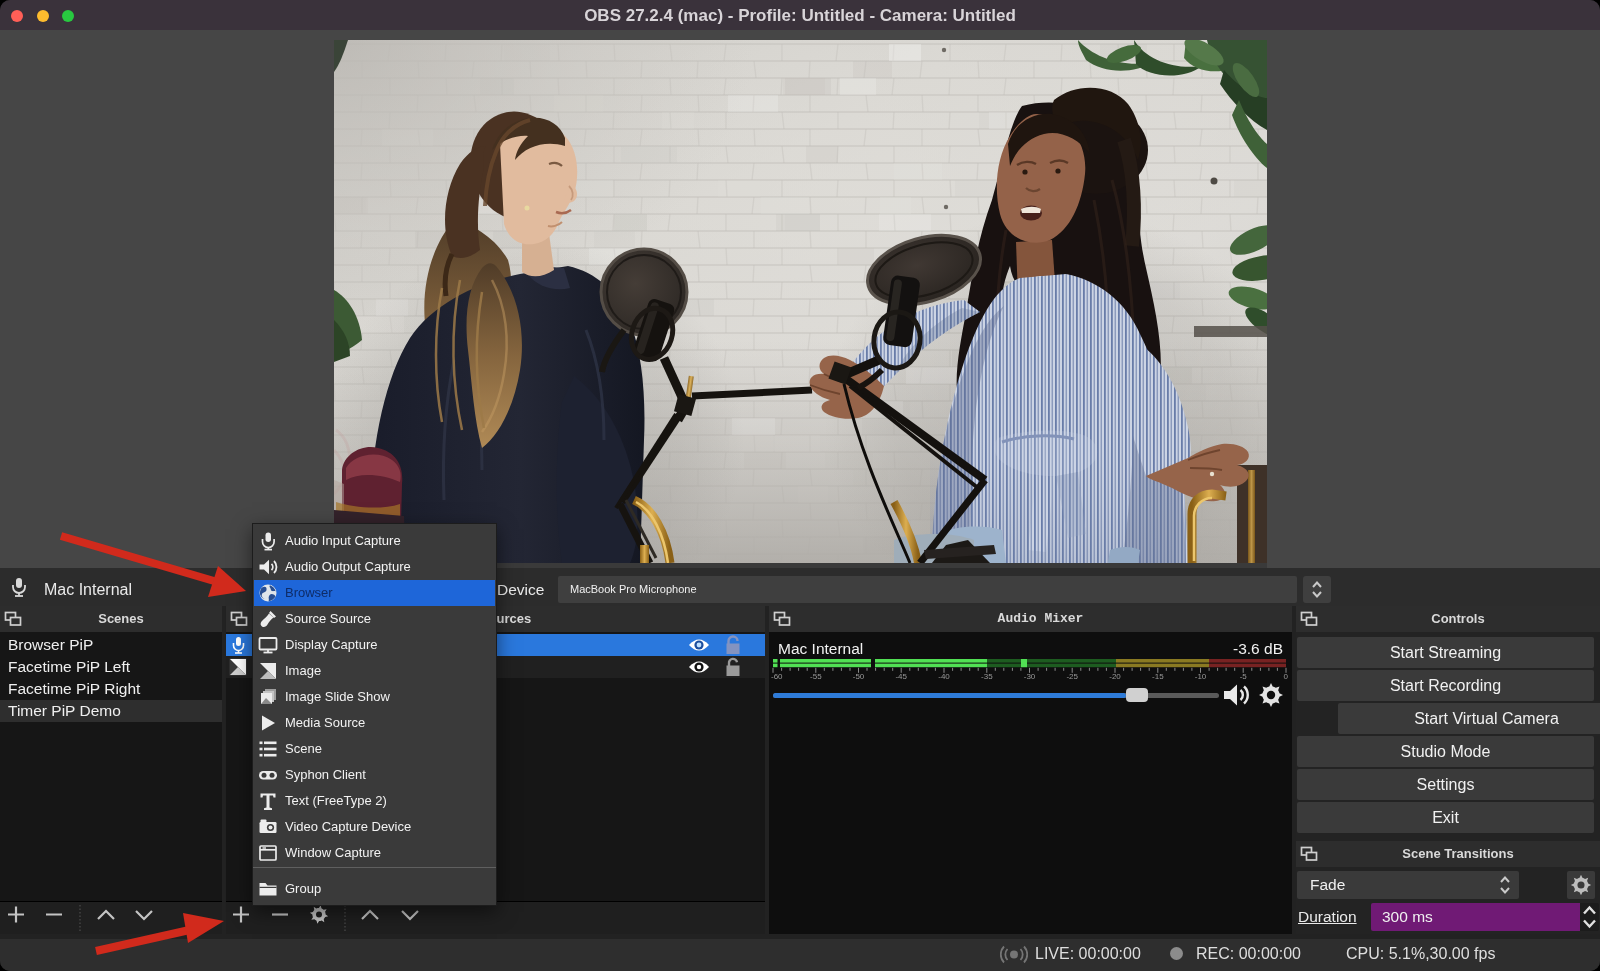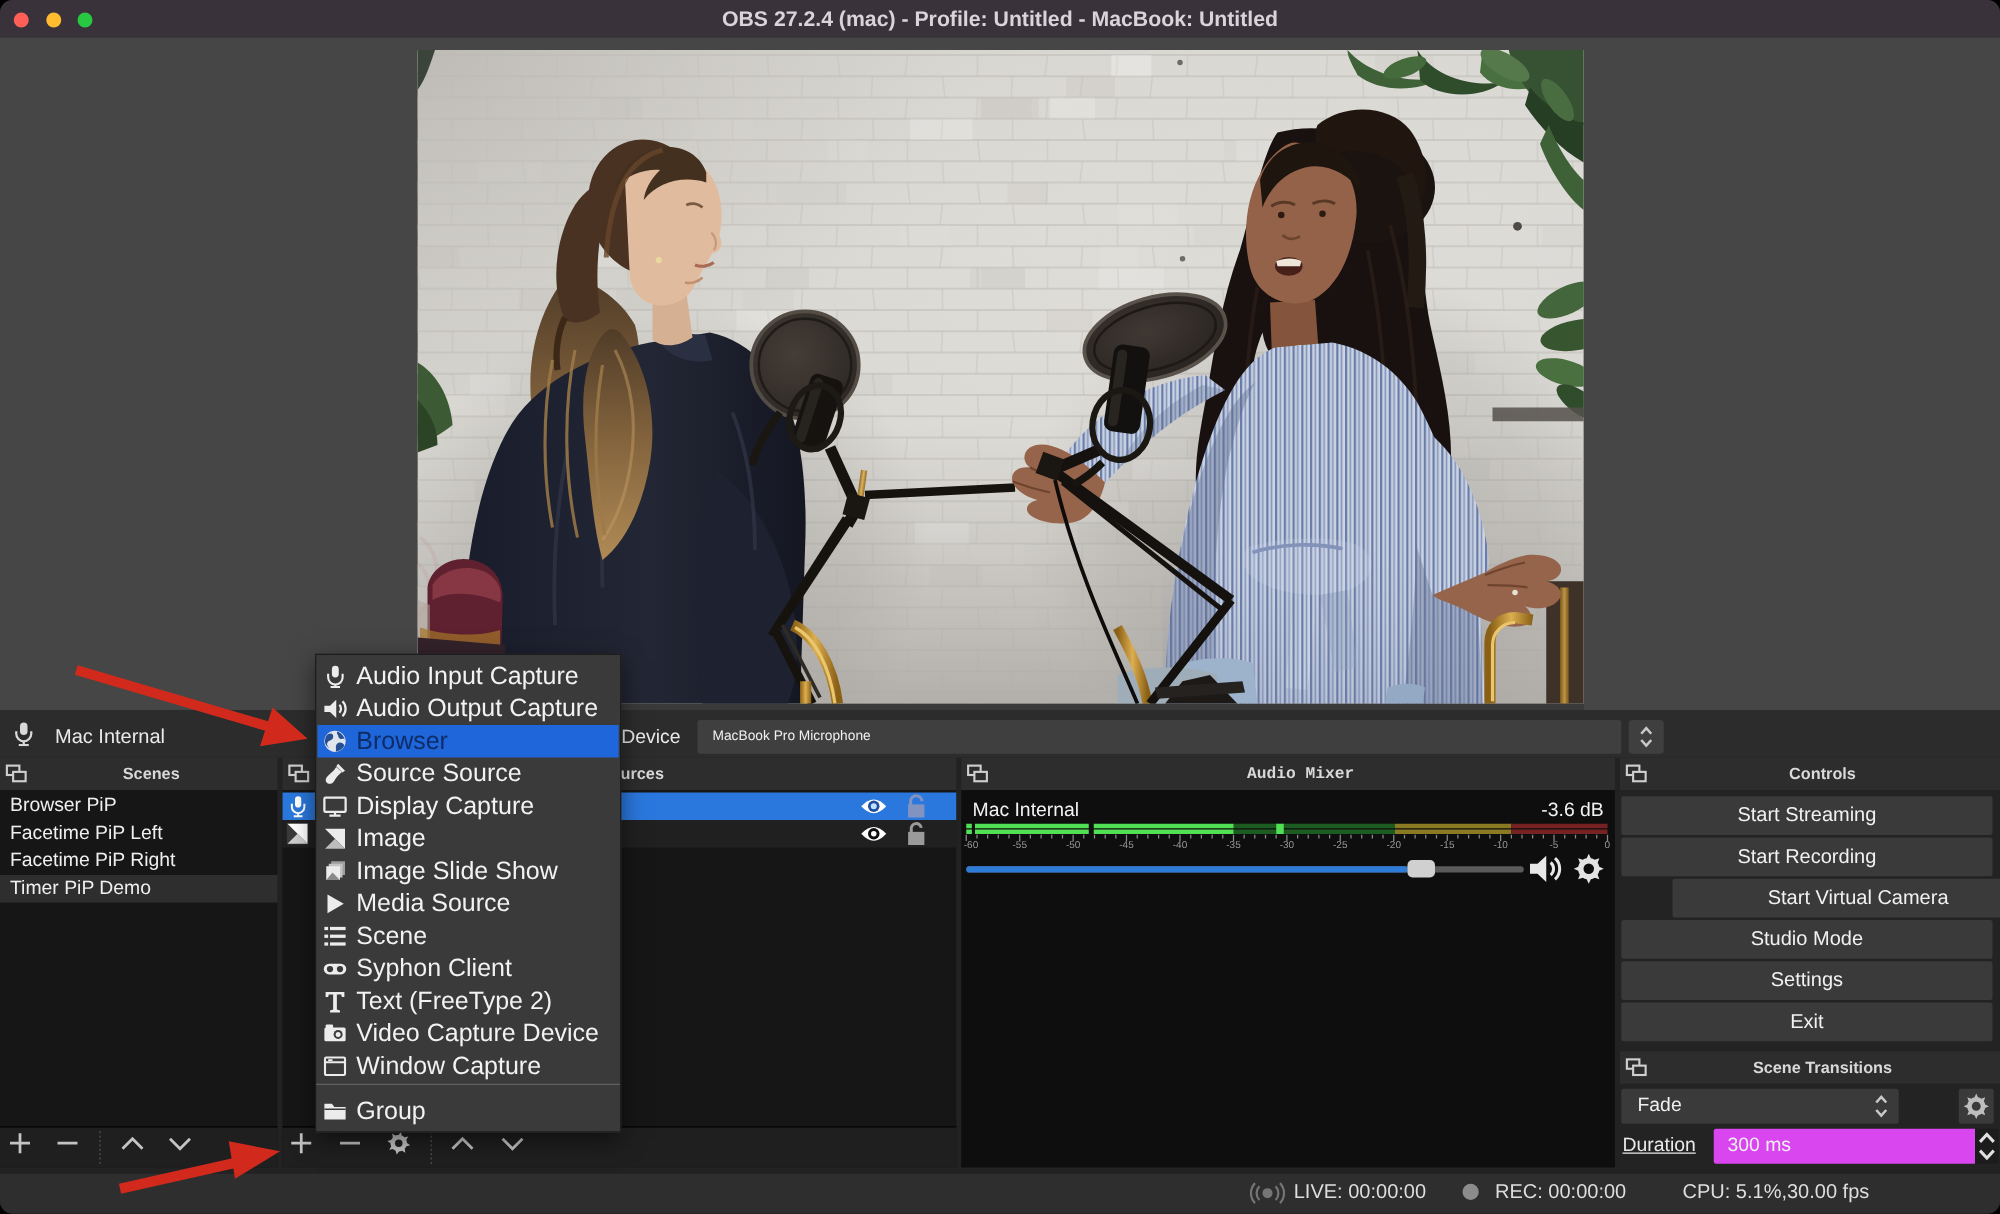--- a/index.html
+++ b/index.html
@@ -52,35 +52,35 @@
     border-radius:2px; text-align:center; line-height:31px; font-size:16px; color:#f1f1f1; }
   #trans-h { left:1296px; top:841px; width:304px; }
 
   #statusbar { left:0; top:939px; width:1600px; height:32px; background:#2e2e2e;
     color:#dedede; font-size:16px; }
   #statusbar div { position:absolute; top:0; line-height:30px; }
 
   #menu { left:252px; top:523px; width:245px; height:383px; background:#3a3a3a;
     border:1px solid #1c1c1c; box-shadow:0 6px 18px rgba(0,0,0,0.5); }
   .mitem { position:absolute; left:1px; width:241px; height:26px; line-height:26px;
-    font-size:20px; color:#f2f2f2; }
+    font-size:13px; color:#f2f2f2; }
   .mitem .mtxt { position:absolute; left:31px; top:0; }
   .mitem svg { position:absolute; left:4px; top:3px; }
   #m-browser { background:#1e66d9; color:#0e2c68; }
 
   svg { display:block; }
 </style>
 </head>
 <body>
 <div id="win">
   <div id="titlebar" class="abs">
     <div class="tl" style="left:11px; background:#ff5f57;"></div>
     <div class="tl" style="left:36.5px; background:#febc2e;"></div>
     <div class="tl" style="left:62px; background:#28c840;"></div>
-    <div id="title-text">OBS 27.2.4 (mac) - Profile: Untitled - MacBook: Untitled</div>
+    <div id="title-text">OBS 27.2.4 (mac) - Profile: Untitled - Camera: Untitled</div>
   </div>
 
   <div id="preview" class="abs">
     <svg id="photo" width="933" height="523" viewBox="0 0 933 523">
 <defs>
 <linearGradient id="wallg" x1="0" y1="0" x2="1" y2="1">
  <stop offset="0" stop-color="#c8c6c1"></stop>
  <stop offset="0.35" stop-color="#d5d3ce"></stop>
  <stop offset="0.65" stop-color="#dad8d4"></stop>
  <stop offset="1" stop-color="#cdcbc6"></stop>
@@ -1204,21 +1204,21 @@
       <path d="M4 14 L8 18.5 L12 14" stroke="#c9c9c9" stroke-width="2" fill="none"></path>
     </svg>
   </div>
   <div class="abs" style="left:1567px; top:871px; width:28px; height:28px; background:#3a3a3a; border-radius:2px;">
     <svg style="position:absolute; left:3px; top:3px;" width="22" height="22" viewBox="0 0 26 26">
       <path d="M 25.00 13.00 L 21.43 14.68 L 20.95 16.29 L 20.15 17.78 L 21.49 21.49 L 17.78 20.15 L 16.29 20.95 L 14.68 21.43 L 13.00 25.00 L 11.32 21.43 L 9.71 20.95 L 8.22 20.15 L 4.51 21.49 L 5.85 17.78 L 5.05 16.29 L 4.57 14.68 L 1.00 13.00 L 4.57 11.32 L 5.05 9.71 L 5.85 8.22 L 4.51 4.51 L 8.22 5.85 L 9.71 5.05 L 11.32 4.57 L 13.00 1.00 L 14.68 4.57 L 16.29 5.05 L 17.78 5.85 L 21.49 4.51 L 20.15 8.22 L 20.95 9.71 L 21.43 11.32 Z" fill="#bdbdbd"></path>
         <circle cx="13" cy="13" r="4.2" fill="#3a3a3a"></circle>
     </svg>
   </div>
   <div class="abs" style="left:1298px; top:903px; font-size:15.5px; color:#eaeaea; line-height:28px;text-decoration:underline;">Duration</div>
-  <div class="abs" style="left:1371px; top:903px; width:209px; height:28px; background:#d946ef; border-radius:2px 0 0 2px;
+  <div class="abs" style="left:1371px; top:903px; width:209px; height:28px; background:#701a75; border-radius:2px 0 0 2px;
        font-size:15.5px; color:#f0f0f0; line-height:28px; padding-left:11px;">300 ms</div>
   <div class="abs" style="left:1580px; top:903px; width:19px; height:28px; background:#1c1c1c; border-radius:0 2px 2px 0;">
     <svg width="19" height="28" viewBox="0 0 19 28">
       <path d="M4 10.5 L9.5 4.5 L15 10.5" stroke="#e0e0e0" stroke-width="2.4" fill="none"></path>
       <path d="M4 17.5 L9.5 23.5 L15 17.5" stroke="#e0e0e0" stroke-width="2.4" fill="none"></path>
     </svg>
   </div>
 
   <div id="statusbar" class="abs">
     <svg style="position:absolute; left:1000px; top:6px;" width="28" height="19" viewBox="0 0 28 19">

